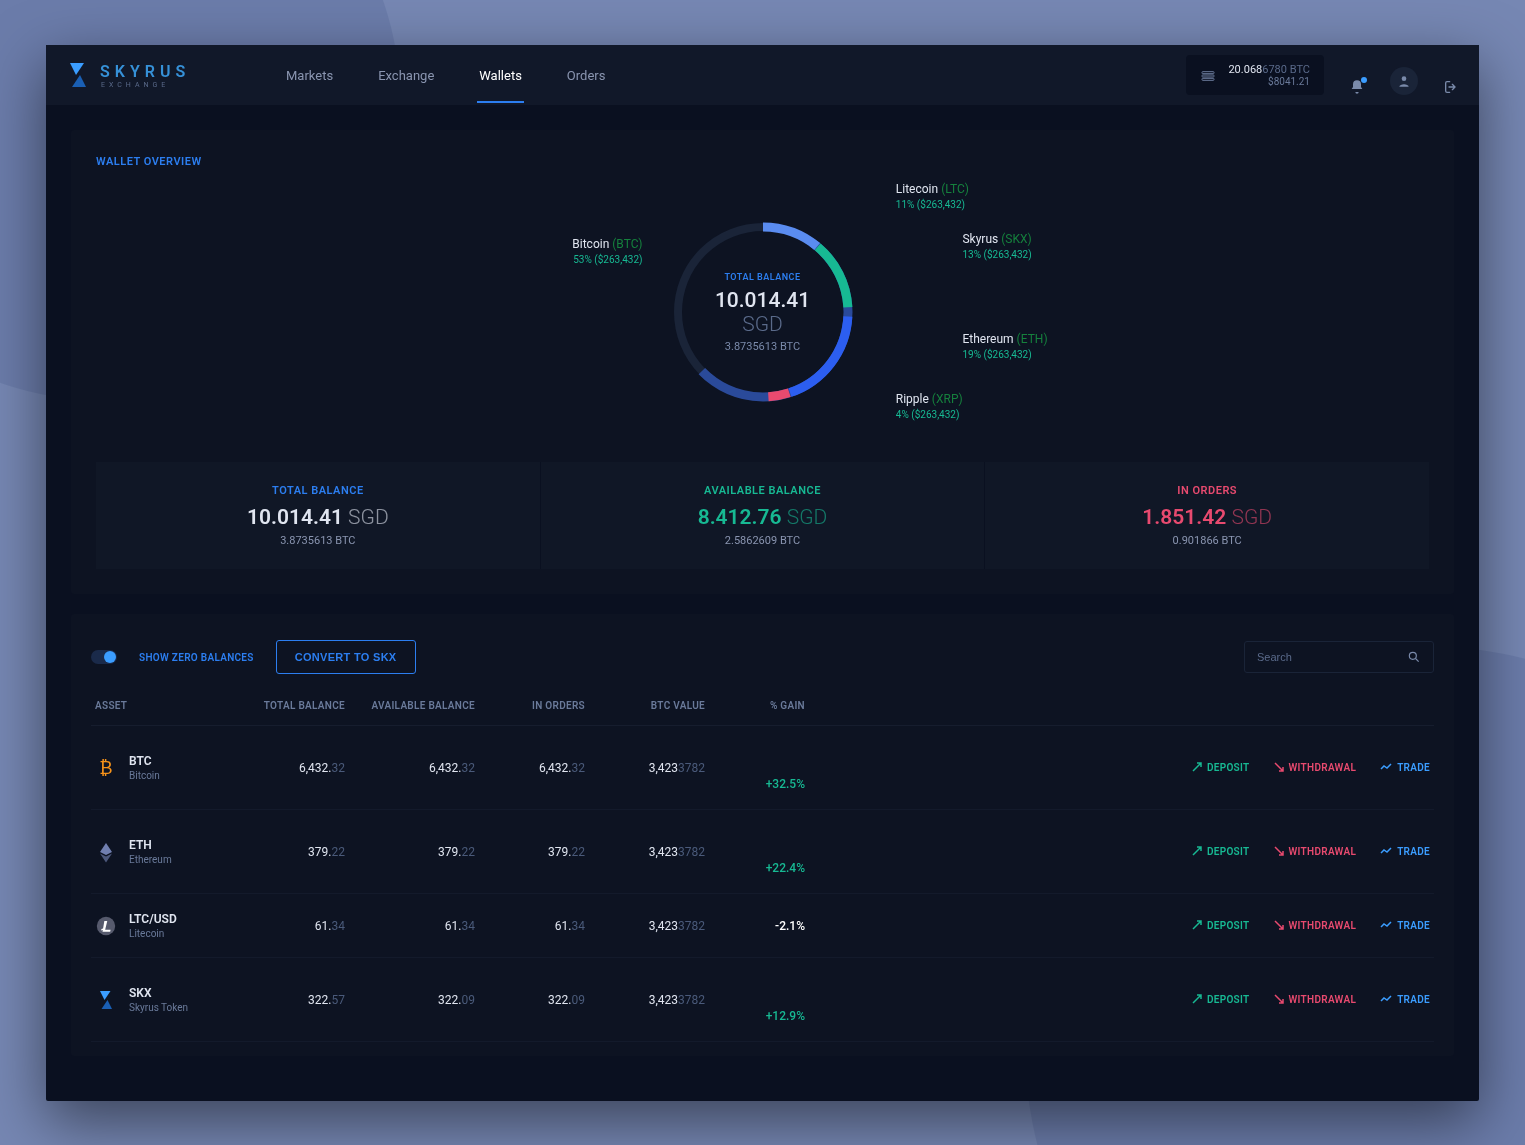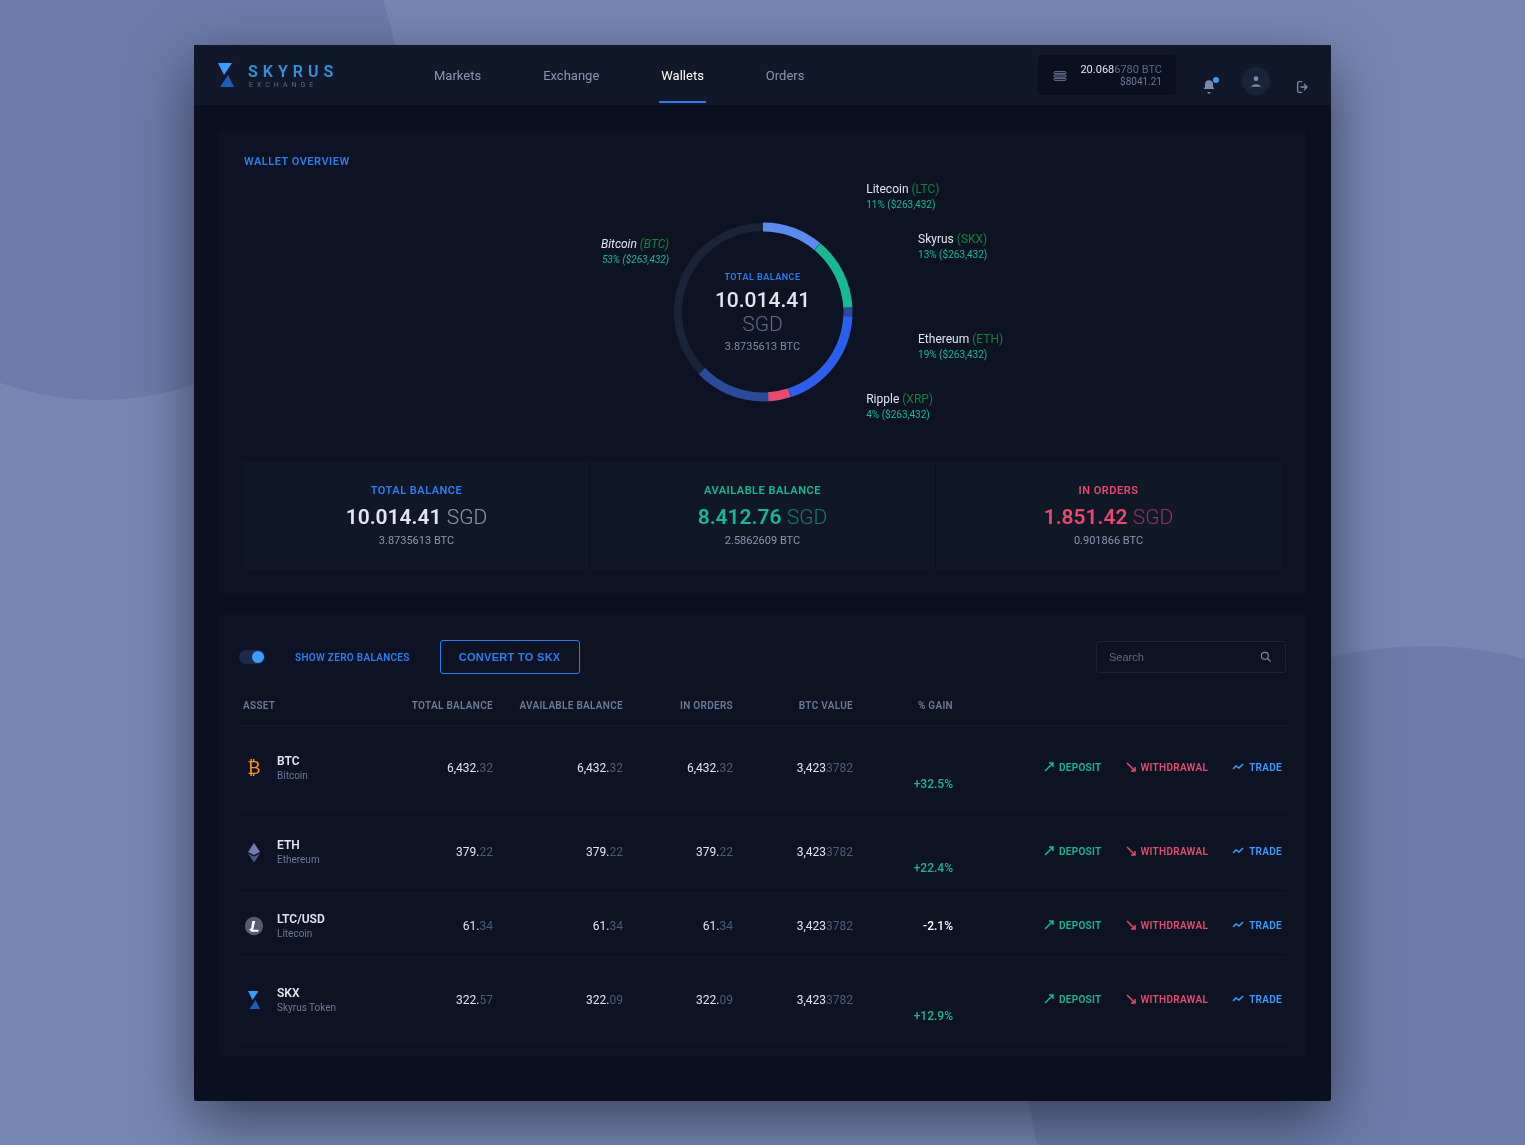--- a/index.html
+++ b/index.html
@@ -17,21 +17,21 @@
   body::before, body::after {
     content: '';
     position: absolute;
     border-radius: 50%;
     background: rgba(50,70,120,0.15);
     z-index: 0;
   }
   body::before { width: 600px; height: 600px; top: -200px; left: -200px; }
   body::after { width: 800px; height: 800px; bottom: -300px; right: -300px; }
   .app {
-    width: 1137px;
+    width: 1433px;
     background: #0a1020;
     position: relative;
     z-index: 1;
     box-shadow: 0 20px 60px rgba(0,0,0,0.5);
     border-radius: 2px;
   }
   .header {
     display: flex;
     align-items: center;
     height: 60px;
@@ -44,21 +44,21 @@
     gap: 10px;
     width: 200px;
   }
   .logo-mark {
     width: 24px;
     height: 28px;
     position: relative;
   }
   .logo-text { font-size: 16px; font-weight: 600; letter-spacing: 5px; color: #3691d8; }
   .logo-sub { font-size: 7px; color: #5a6a8a; letter-spacing: 4px; margin-top: 0px; margin-left:1px; }
-  .nav { display: flex; gap: 22px; flex: 1; }
+  .nav { display: flex; gap: 5px; flex: 1; }
   .nav-item {
     color: #8a95b0;
     font-size: 13px;
     padding: 20px 20px;
     cursor: pointer;
     position: relative;
   }
   .nav-item.active { color: #fff; }
   .nav-item.active::after {
     content: '';
@@ -111,21 +111,21 @@
   }
   .dc-lbl { color: #2c7ef0; font-size: 9px; font-weight: 600; letter-spacing: 0.5px; margin-bottom: 6px; }
   .dc-val { color: #e0e5f0; font-size: 21px; font-weight: 500; }
   .dc-val .cur { color: #5a6a8a; font-weight: 300; }
   .dc-sub { color: #7a8aaa; font-size: 11px; margin-top: 4px; }
   .callout { position: absolute; font-size: 12px; }
   .callout .co-name { color: #e0e5f0; }
   .callout .co-sym { color: #15803d; }
   .callout .co-stat { color: #17b993; font-size: 10px; margin-top: 3px; }
   .co-left { text-align: right; }
-  .co-left.co1 { right: 59%; top: 55px; font-style: italic; }
+  .co-left.co1 { right: 59%; top: 55px; }
   .co-right.co2 { left: 60%; top: 0px; }
   .co-right.co3 { left: 65%; top: 50px; }
   .co-right.co4 { left: 65%; top: 150px; }
   .co-right.co5 { left: 60%; top: 210px; }
 
   .stats-row {
     display: flex;
     background: #101726;
     margin-top: 10px;
   }
@@ -138,21 +138,21 @@
   .stat:last-child { border-right: none; }
   .stat-lbl { font-size: 11px; font-weight: 600; letter-spacing: 0.5px; margin-bottom: 8px; }
   .stat-val { font-size: 21px; font-weight: 600; }
   .stat-val .cur { font-weight: 300; opacity: 0.6; }
   .stat-sub { color: #8a95b0; font-size: 11px; margin-top: 5px; }
   .c-blue { color: #2c7ef0; }
   .c-green { color: #17b993; }
   .c-red { color: #e84a6f; }
   .c-white { color: #e0e5f0; }
 
-  .bal-toolbar { display: flex; align-items: center; gap: 30px; padding: 12px 0; }
+  .bal-toolbar { display: flex; align-items: center; gap: 22px; padding: 12px 0; }
   .toggle {
     width: 26px; height: 14px;
     background: #1a2a4a;
     border-radius: 10px;
     position: relative;
     cursor: pointer;
   }
   .toggle::after {
     content:'';
     position:absolute;

